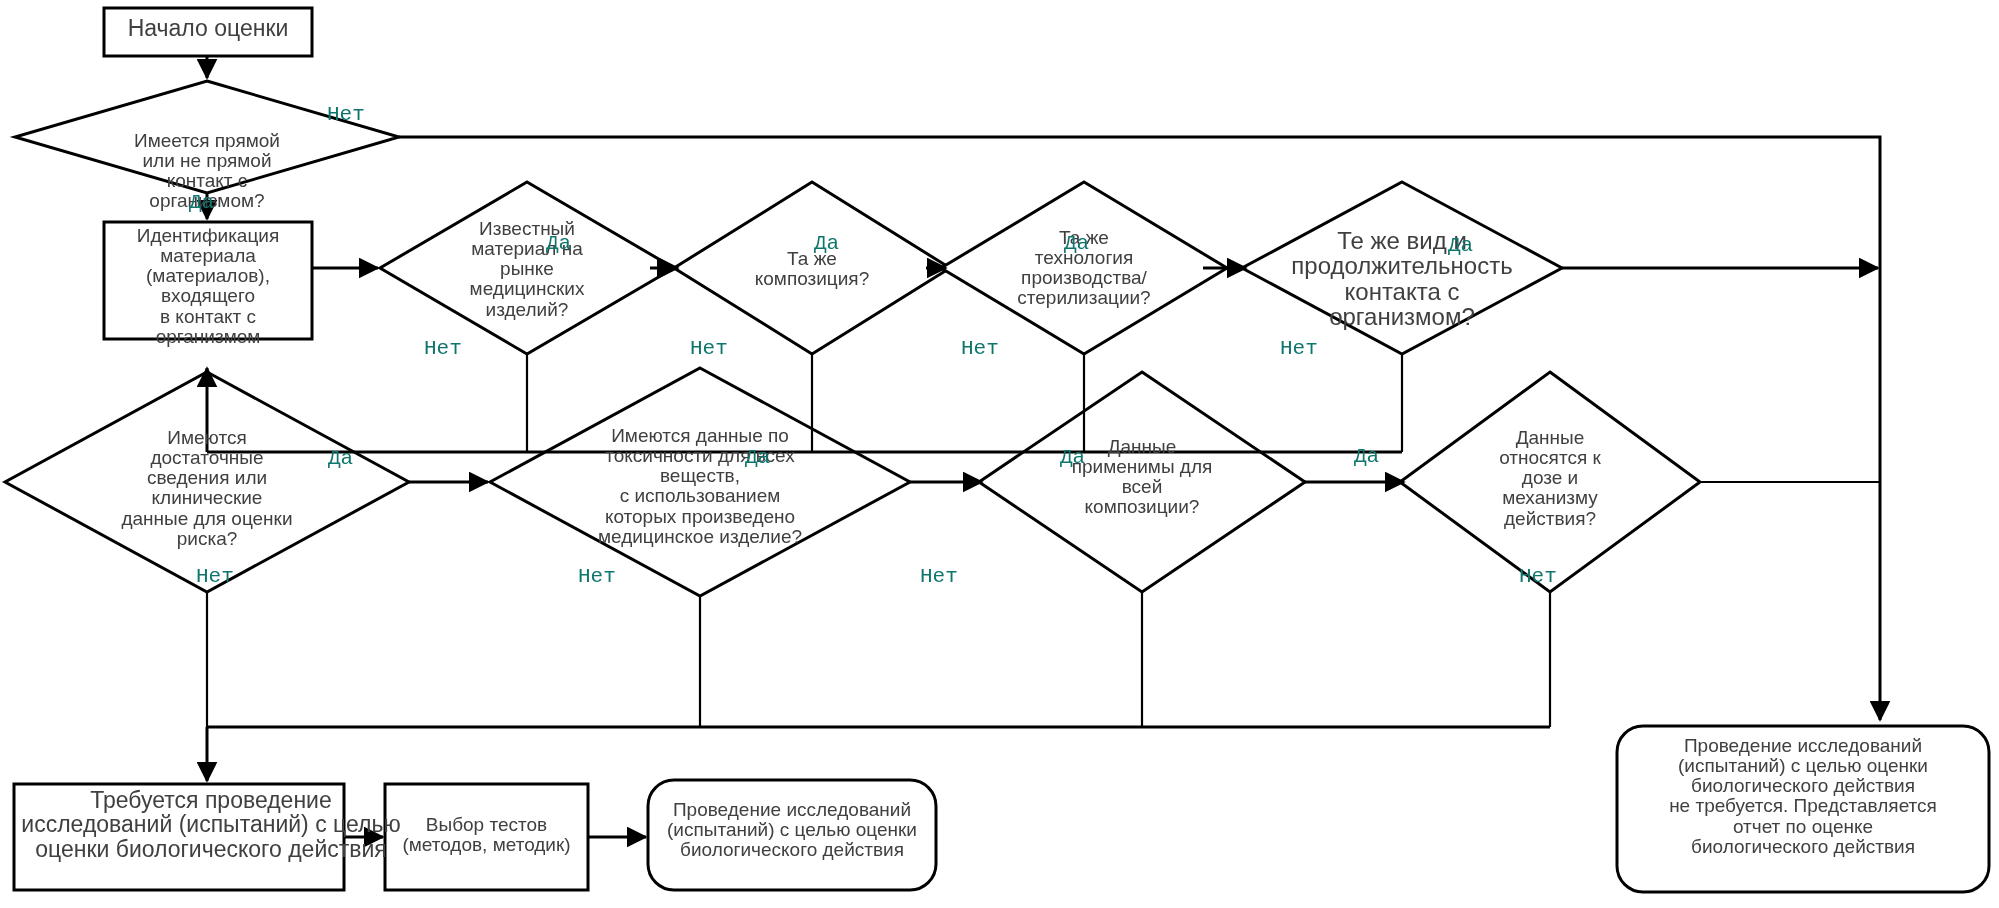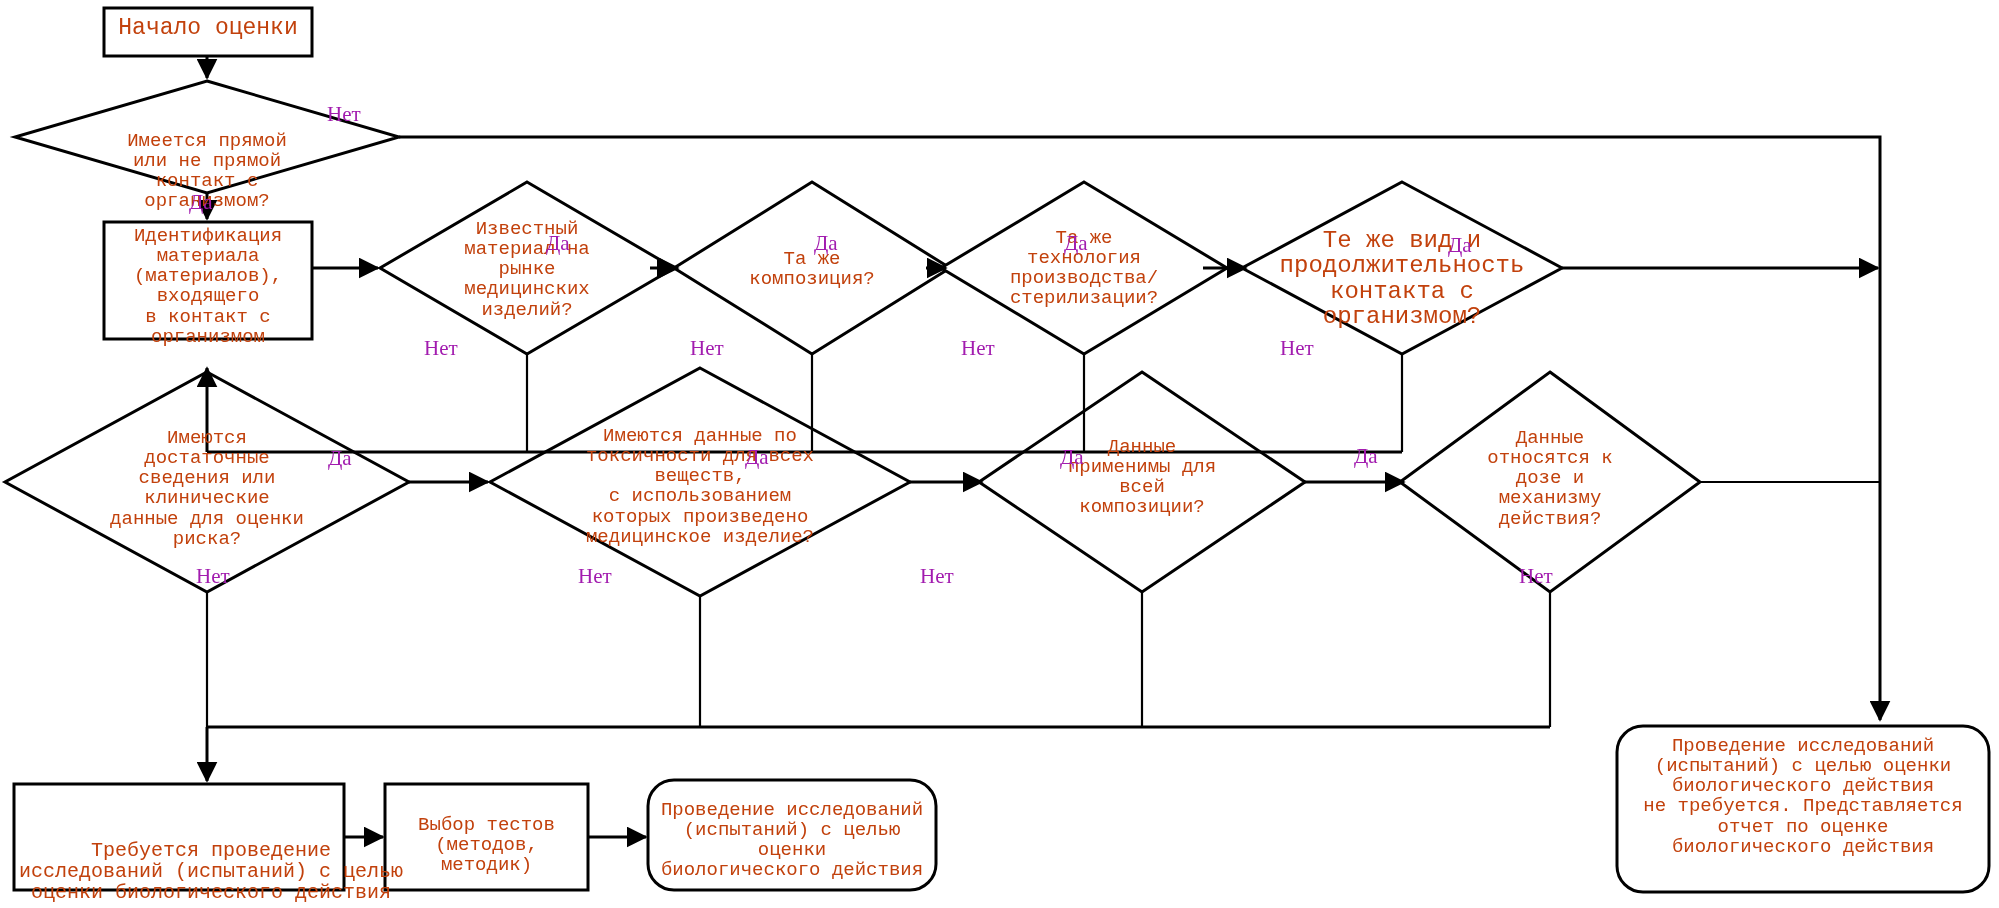--- a/index.html
+++ b/index.html
@@ -35,32 +35,32 @@
     fill: none;
   }
   .conn-thin {
     stroke: #000000;
     stroke-width: 2.2;
     fill: none;
   }
   .node-text {
     position: absolute;
     text-align: center;
-    color: #c2410c;
+    color: #404040;
     line-height: 1.06;
     white-space: pre-line;
     pointer-events: none;
-    font-family: Liberation Mono, monospace;
+    font-family: Liberation Sans, sans-serif;
   }
   .edge-label {
     position: absolute;
-    color: #a21caf;
+    color: #0f766e;
     font-size: 21px;
     line-height: 1;
-    font-family: Liberation Serif, serif;
+    font-family: Liberation Mono, monospace;
   }
 </style>
 </head>
 <body>
 
 <div id="flowchart-root">
 
   <svg id="diagram" viewBox="0 0 1999 908">
     <defs>
       <marker id="arrow" viewBox="0 0 10 10" refX="9.2" refY="5" markerWidth="7" markerHeight="7" orient="auto-start-reverse">
@@ -197,21 +197,21 @@
 применимы для
 всей
 композиции?</div>
 
   <div class="node-text" style="left:1440px; top:428px; width:220px; font-size:19px;">Данные
 относятся к
 дозе и
 механизму
 действия?</div>
 
-  <div class="node-text" style="left:14px; top:840px; width:394px; font-size:20px;">Требуется проведение
+  <div class="node-text" style="left:14px; top:788px; width:394px; font-size:23px;">Требуется проведение
 исследований (испытаний) с целью
 оценки биологического действия</div>
 
   <div class="node-text" style="left:385px; top:815px; width:203px; font-size:19px;">Выбор тестов
 (методов, методик)</div>
 
   <div class="node-text" style="left:648px; top:800px; width:288px; font-size:19px;">Проведение исследований
 (испытаний) с целью оценки
 биологического действия</div>
 

